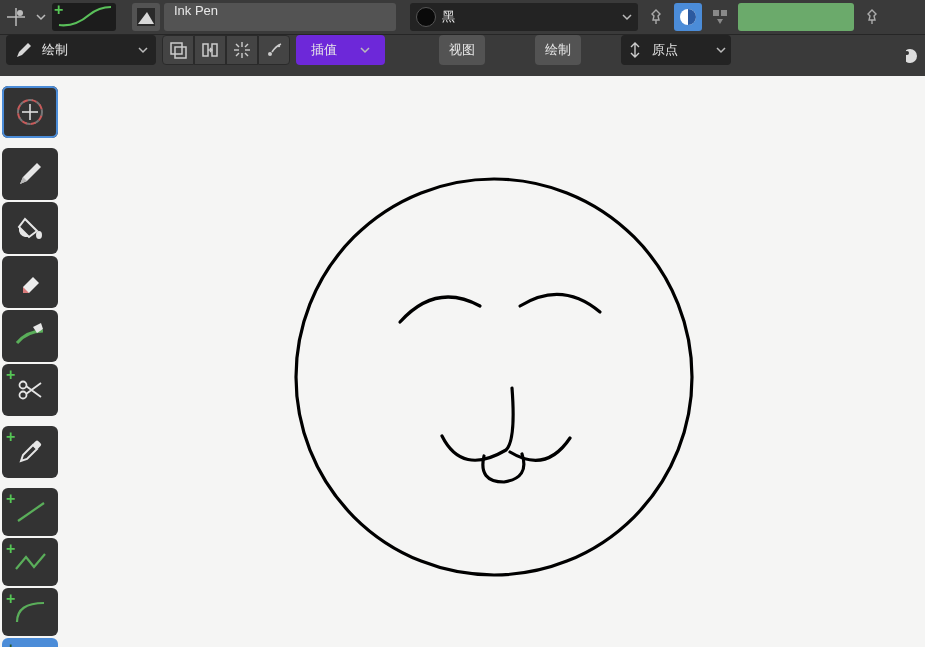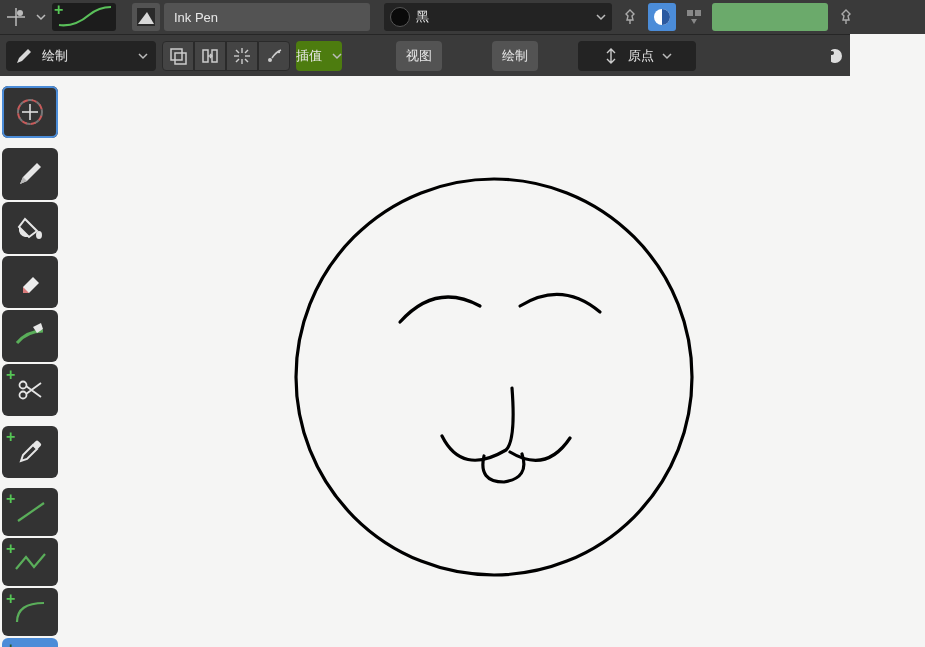--- a/index.html
+++ b/index.html
@@ -41,24 +41,24 @@
   display:flex;align-items:center;justify-content:center;
   position: relative;
 }
 .brush-thumb {
   width: 28px; height: 28px;
   background: #535353;
   border-radius:3px;
   display:flex;align-items:center;justify-content:center;
 }
 .brush-name {
-  width: 206px; height: 28px;
+  width: 232px; height: 28px;
   background: #535353;
   border-radius: 3px;
-  display:flex;align-items:center;
+  display:flex;
   padding-left: 10px;
   color: #E8E8E8;
 }
 .material-sel {
   margin-left: 10px;
   width: 228px; height: 28px;
   background: #232323;
   border-radius: 3px;
   display:flex;align-items:center;
   padding: 0 6px;
@@ -89,25 +89,24 @@
 .trailing-block {
   width: 18px; height: 28px;
   background: #3A3A3A;
   margin-left: 2px;
 }
 
 
 .topbar2 {
   position: absolute;
   left: 0; top: 34px;
-  width: 850px; height: 42px;
+  width: 925px; height: 42px;
   background: #3A3A3A;
   border-top: 1px solid #262626;
   display:flex;
-  align-items:center;
   padding: 0 6px;
   gap: 6px;
 }
 .mode-sel {
   height: 30px;
   background: #232323;
   border-radius: 4px;
   display:flex;align-items:center;
   padding: 0 8px;
   gap: 8px;
@@ -117,40 +116,40 @@
 .sq-btn {
   width: 32px; height: 30px;
   background: #444444;
   display:flex;align-items:center;justify-content:center;
   border: 1px solid #2A2A2A;
 }
 .sq-btn:first-child { border-radius: 4px 0 0 4px; }
 .sq-btn:last-child  { border-radius: 0 4px 4px 0; }
 .drop-btn {
   height: 30px;
-  background: #4d7c0f;
+  background: #6d28d9;
   border-radius: 4px;
   display:flex;align-items:center;
-  padding: 0 0;
-  gap: 10px;
+  padding: 0 15px;
+  gap: 23px;
 }
 .pill-btn {
   height: 30px;
   background: #535353;
   border-radius: 4px;
   display:flex;align-items:center;
   padding: 0 10px;
   margin-left: 48px;
 }
 .wide-sel {
   height: 30px;
   background: #232323;
   border-radius: 4px;
   display:flex;align-items:center;
-  padding: 0 24px;
+  padding: 0 5px;
   gap: 8px;
   min-width: 110px;
 }
 .wide-sel .chev { margin-left:auto; }
 .gizmo-trail {
   position:absolute; right:0; top:3px;
   width: 20px; height: 36px;
   background:#3A3A3A;
   display:flex;align-items:center;justify-content:center;
 }

